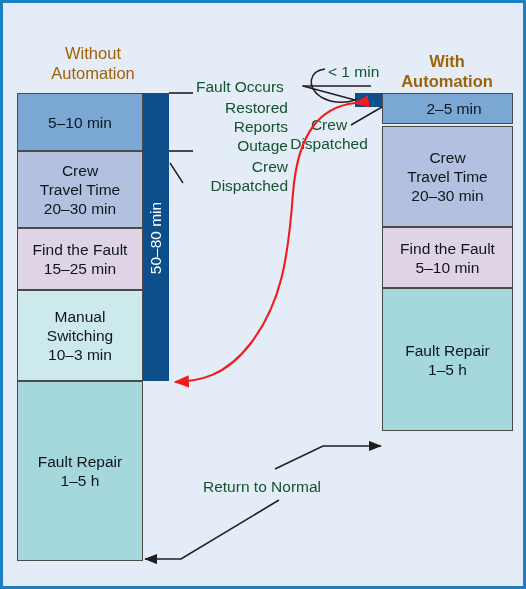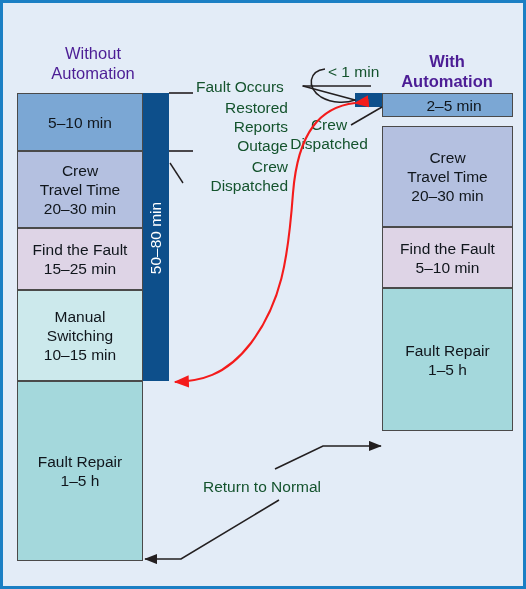--- a/index.html
+++ b/index.html
@@ -17,21 +17,21 @@
     font-family: "Liberation Sans", sans-serif;
     overflow: hidden;
   }
 
   
   .col-title {
     position: absolute;
     text-align: center;
     font-size: 16.5px;
     line-height: 20px;
-    color: #4c1d95;
+    color: #a16207;
     white-space: pre-line;
   }
   #title-left  { left: 14px;  top: 40px; width: 152px; }
   #title-right { left: 378px; top: 48px; width: 132px; font-weight: bold; }
 
   
   .bar {
     position: absolute;
     box-sizing: border-box;
     border: 1px solid #4a4a4a;
@@ -95,31 +95,31 @@
 
   <div class="bar" style="left:14px; top:148px; width:126px; height:77px; background:#b4c0e0;">Crew
 Travel Time
 20–30 min</div>
 
   <div class="bar" style="left:14px; top:225px; width:126px; height:62px; background:#ded4e6;">Find the Fault
 15–25 min</div>
 
   <div class="bar" style="left:14px; top:287px; width:126px; height:91px; background:#cce9ec;">Manual
 Switching
-10–15 min</div>
+10–3 min</div>
 
   <div class="bar" style="left:14px; top:378px; width:126px; height:180px; background:#a4d8dc;">Fault Repair
 1–5 h</div>
 
   <div class="totalbar" style="left:140px; top:90px; width:26px; height:288px;"></div>
   <div id="total-left-label" style="left:104px; top:226px; width:98px; text-align:center;">50–80 min</div>
 
   <div class="totalbar" style="left:352px; top:90px; width:27px; height:14px;"></div>
 
-  <div class="bar" style="left:379px; top:90px; width:131px; height:24px; background:#7ba7d4;padding-left:13px;">2–5 min</div>
+  <div class="bar" style="left:379px; top:90px; width:131px; height:31px; background:#7ba7d4;padding-left:13px;">2–5 min</div>
 
   <div class="bar" style="left:379px; top:123px; width:131px; height:101px; background:#b4c0e0;">Crew
 Travel Time
 20–30 min</div>
 
   <div class="bar" style="left:379px; top:224px; width:131px; height:61px; background:#ded4e6;">Find the Fault
 5–10 min</div>
 
   <div class="bar" style="left:379px; top:285px; width:131px; height:143px; background:#a4d8dc;">Fault Repair
 1–5 h</div>

